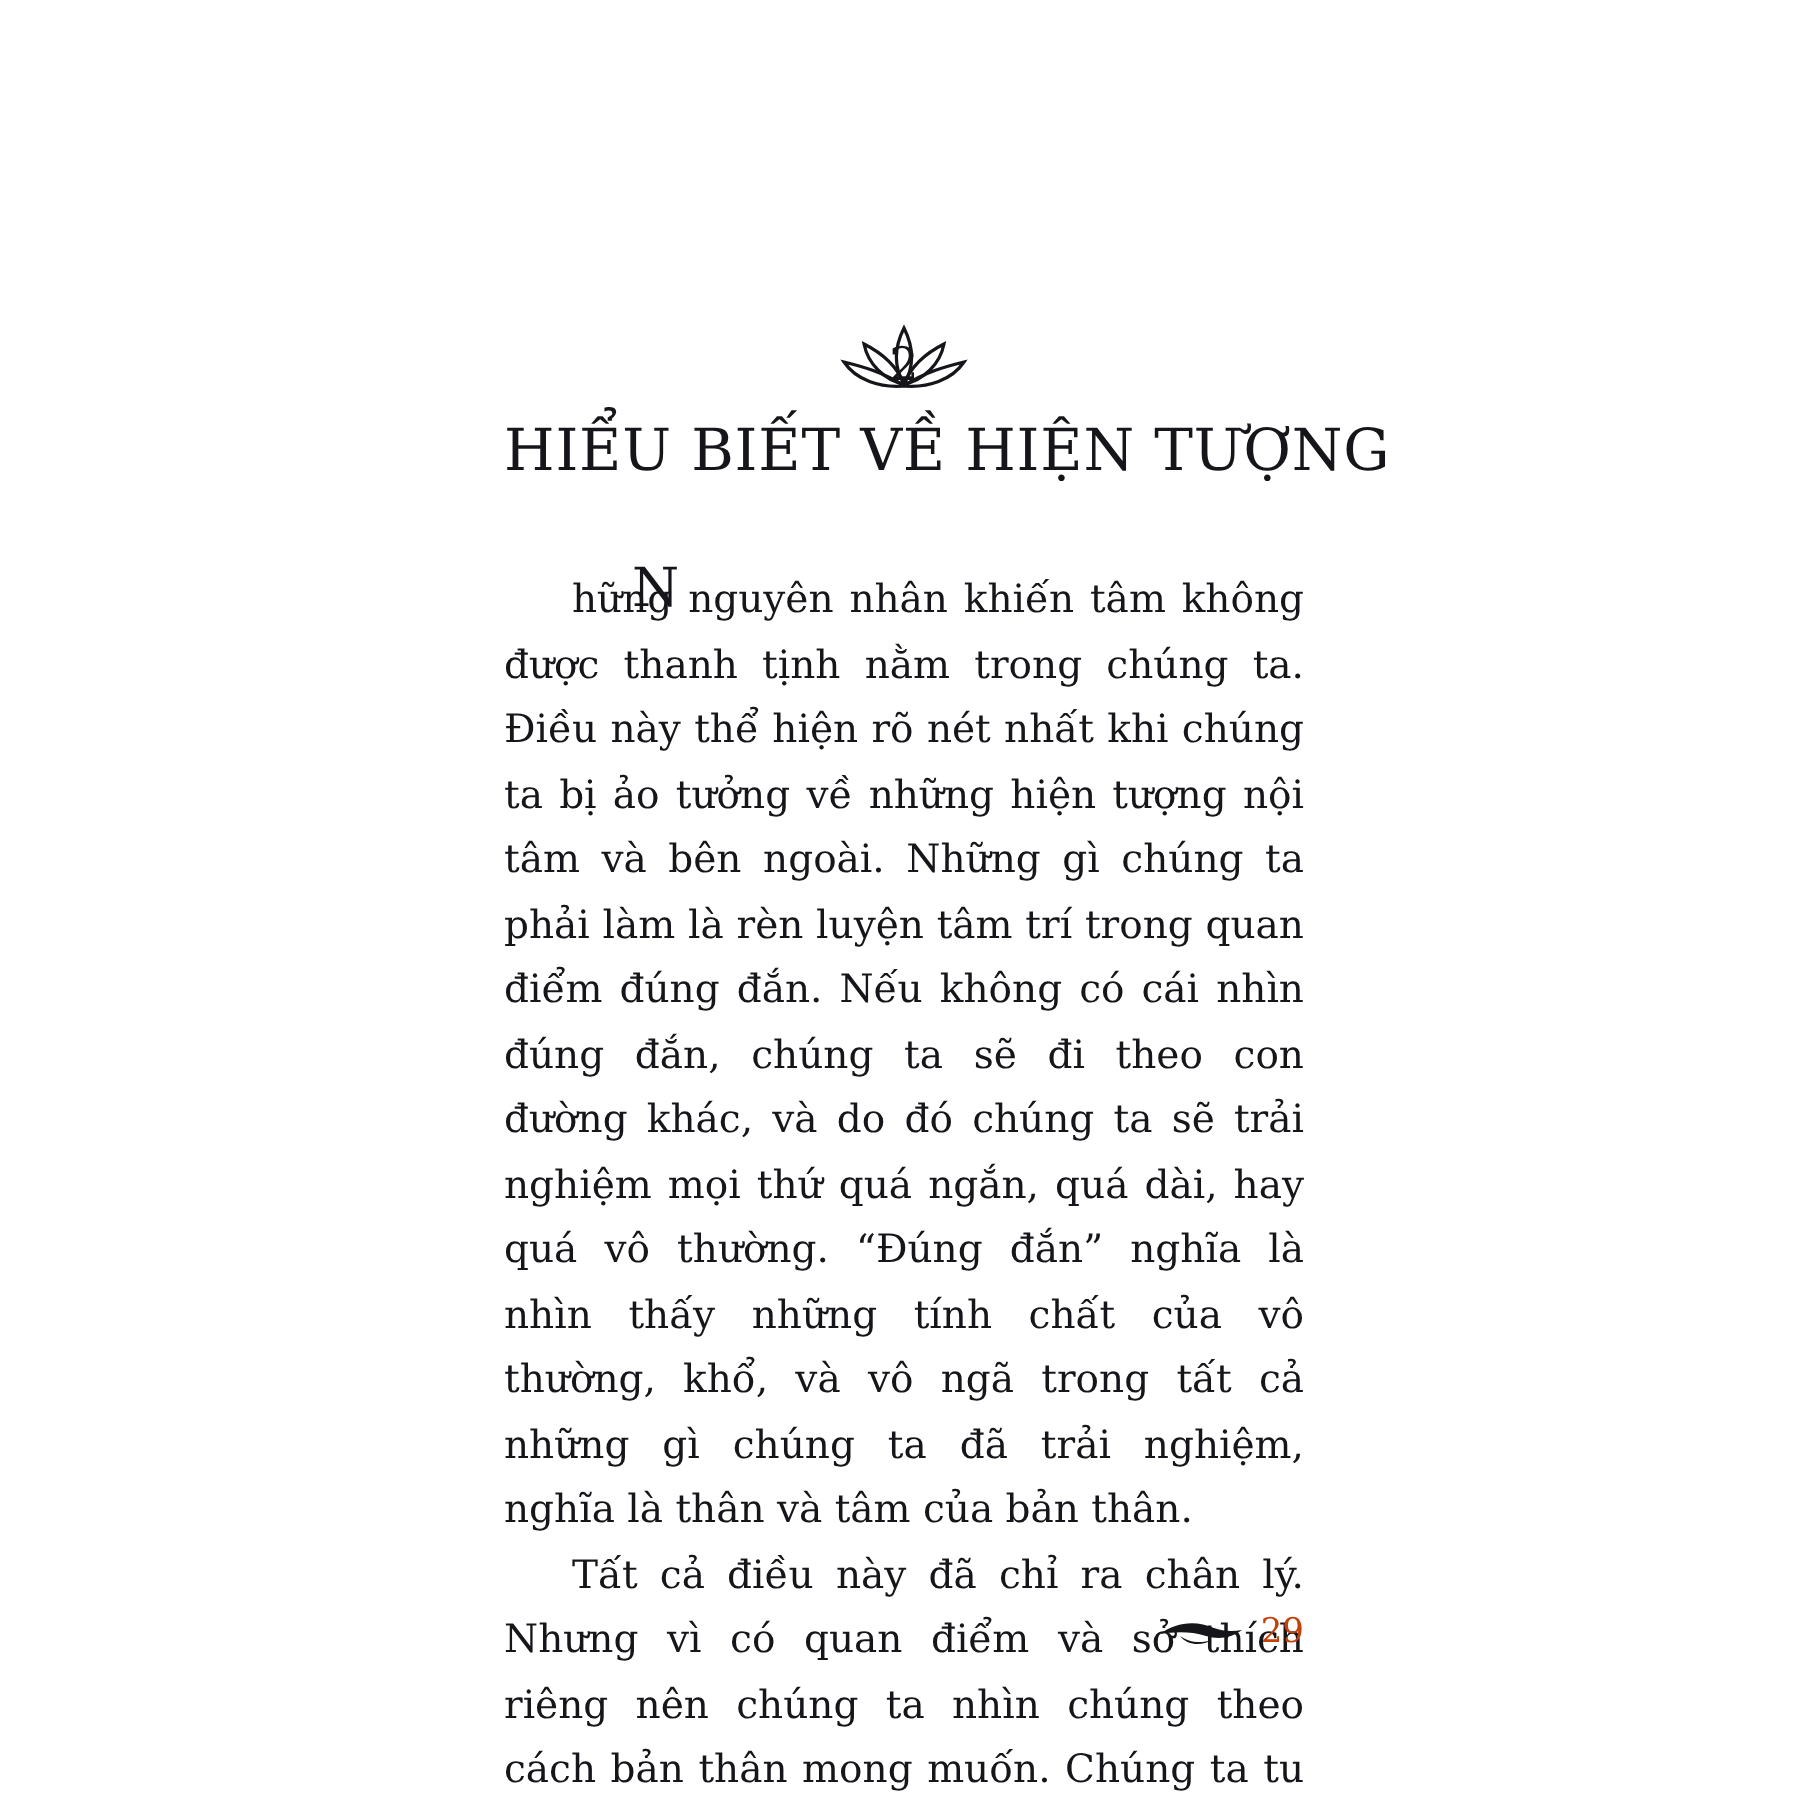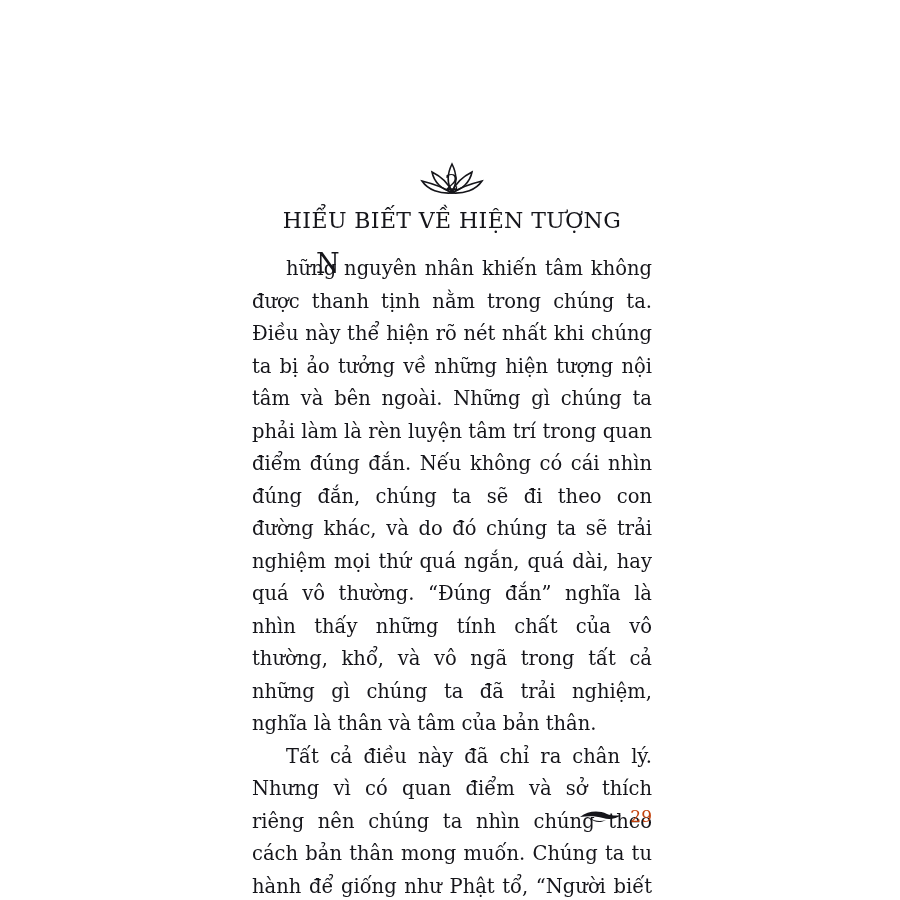--- a/index.html
+++ b/index.html
@@ -32,24 +32,24 @@
     height: 56px;
     position: relative;
   }
   .chapter-ornament svg {
     display: block;
     margin: 0 auto;
   }
   .chapter-title {
     text-align: center;
     font-family: "DejaVu Serif", serif;
-    font-size: 22px;
+    font-size: 29px;
     letter-spacing: 0.4px;
     color: #15151a;
-    margin: 0 0 20px 0;
+    margin: 0 0 42px 0;
     font-weight: 400;
     white-space: nowrap;
   }
   .body-text {
     font-family: "DejaVu Serif", serif;
     font-size: 19.5px;
     line-height: 32.5px;
     color: #15151a;
     text-align: justify;
     text-justify: inter-word;

